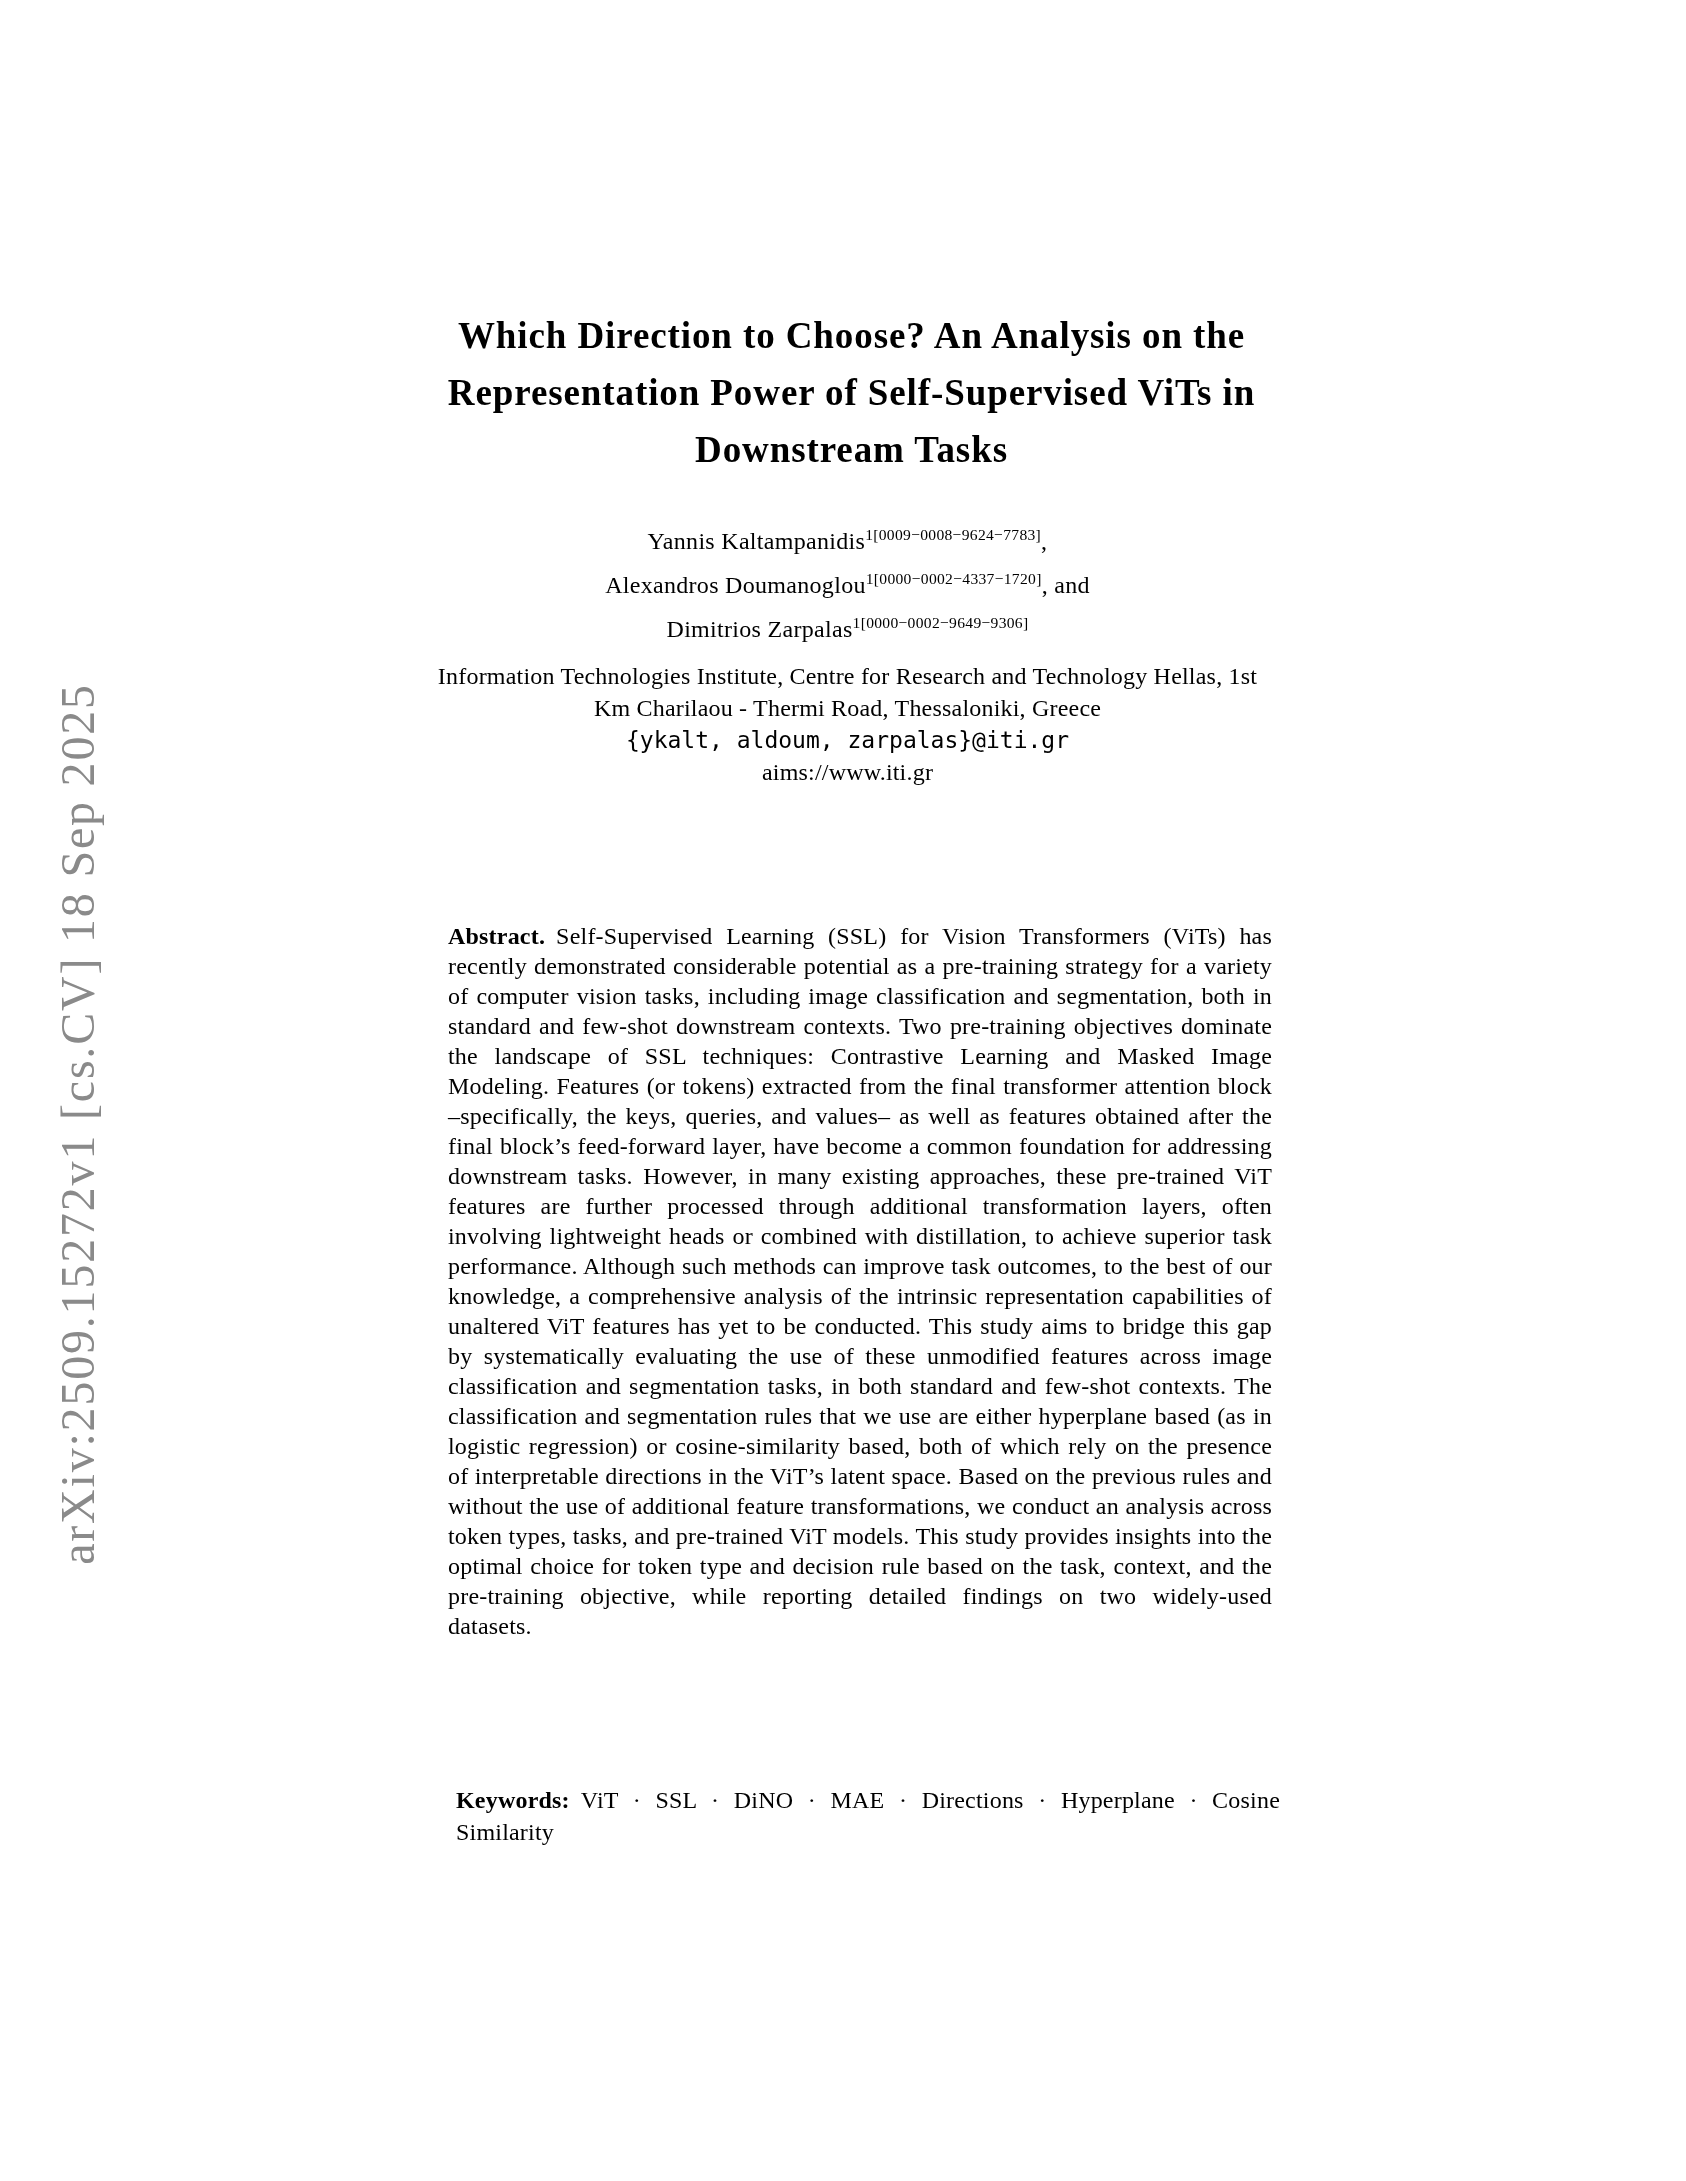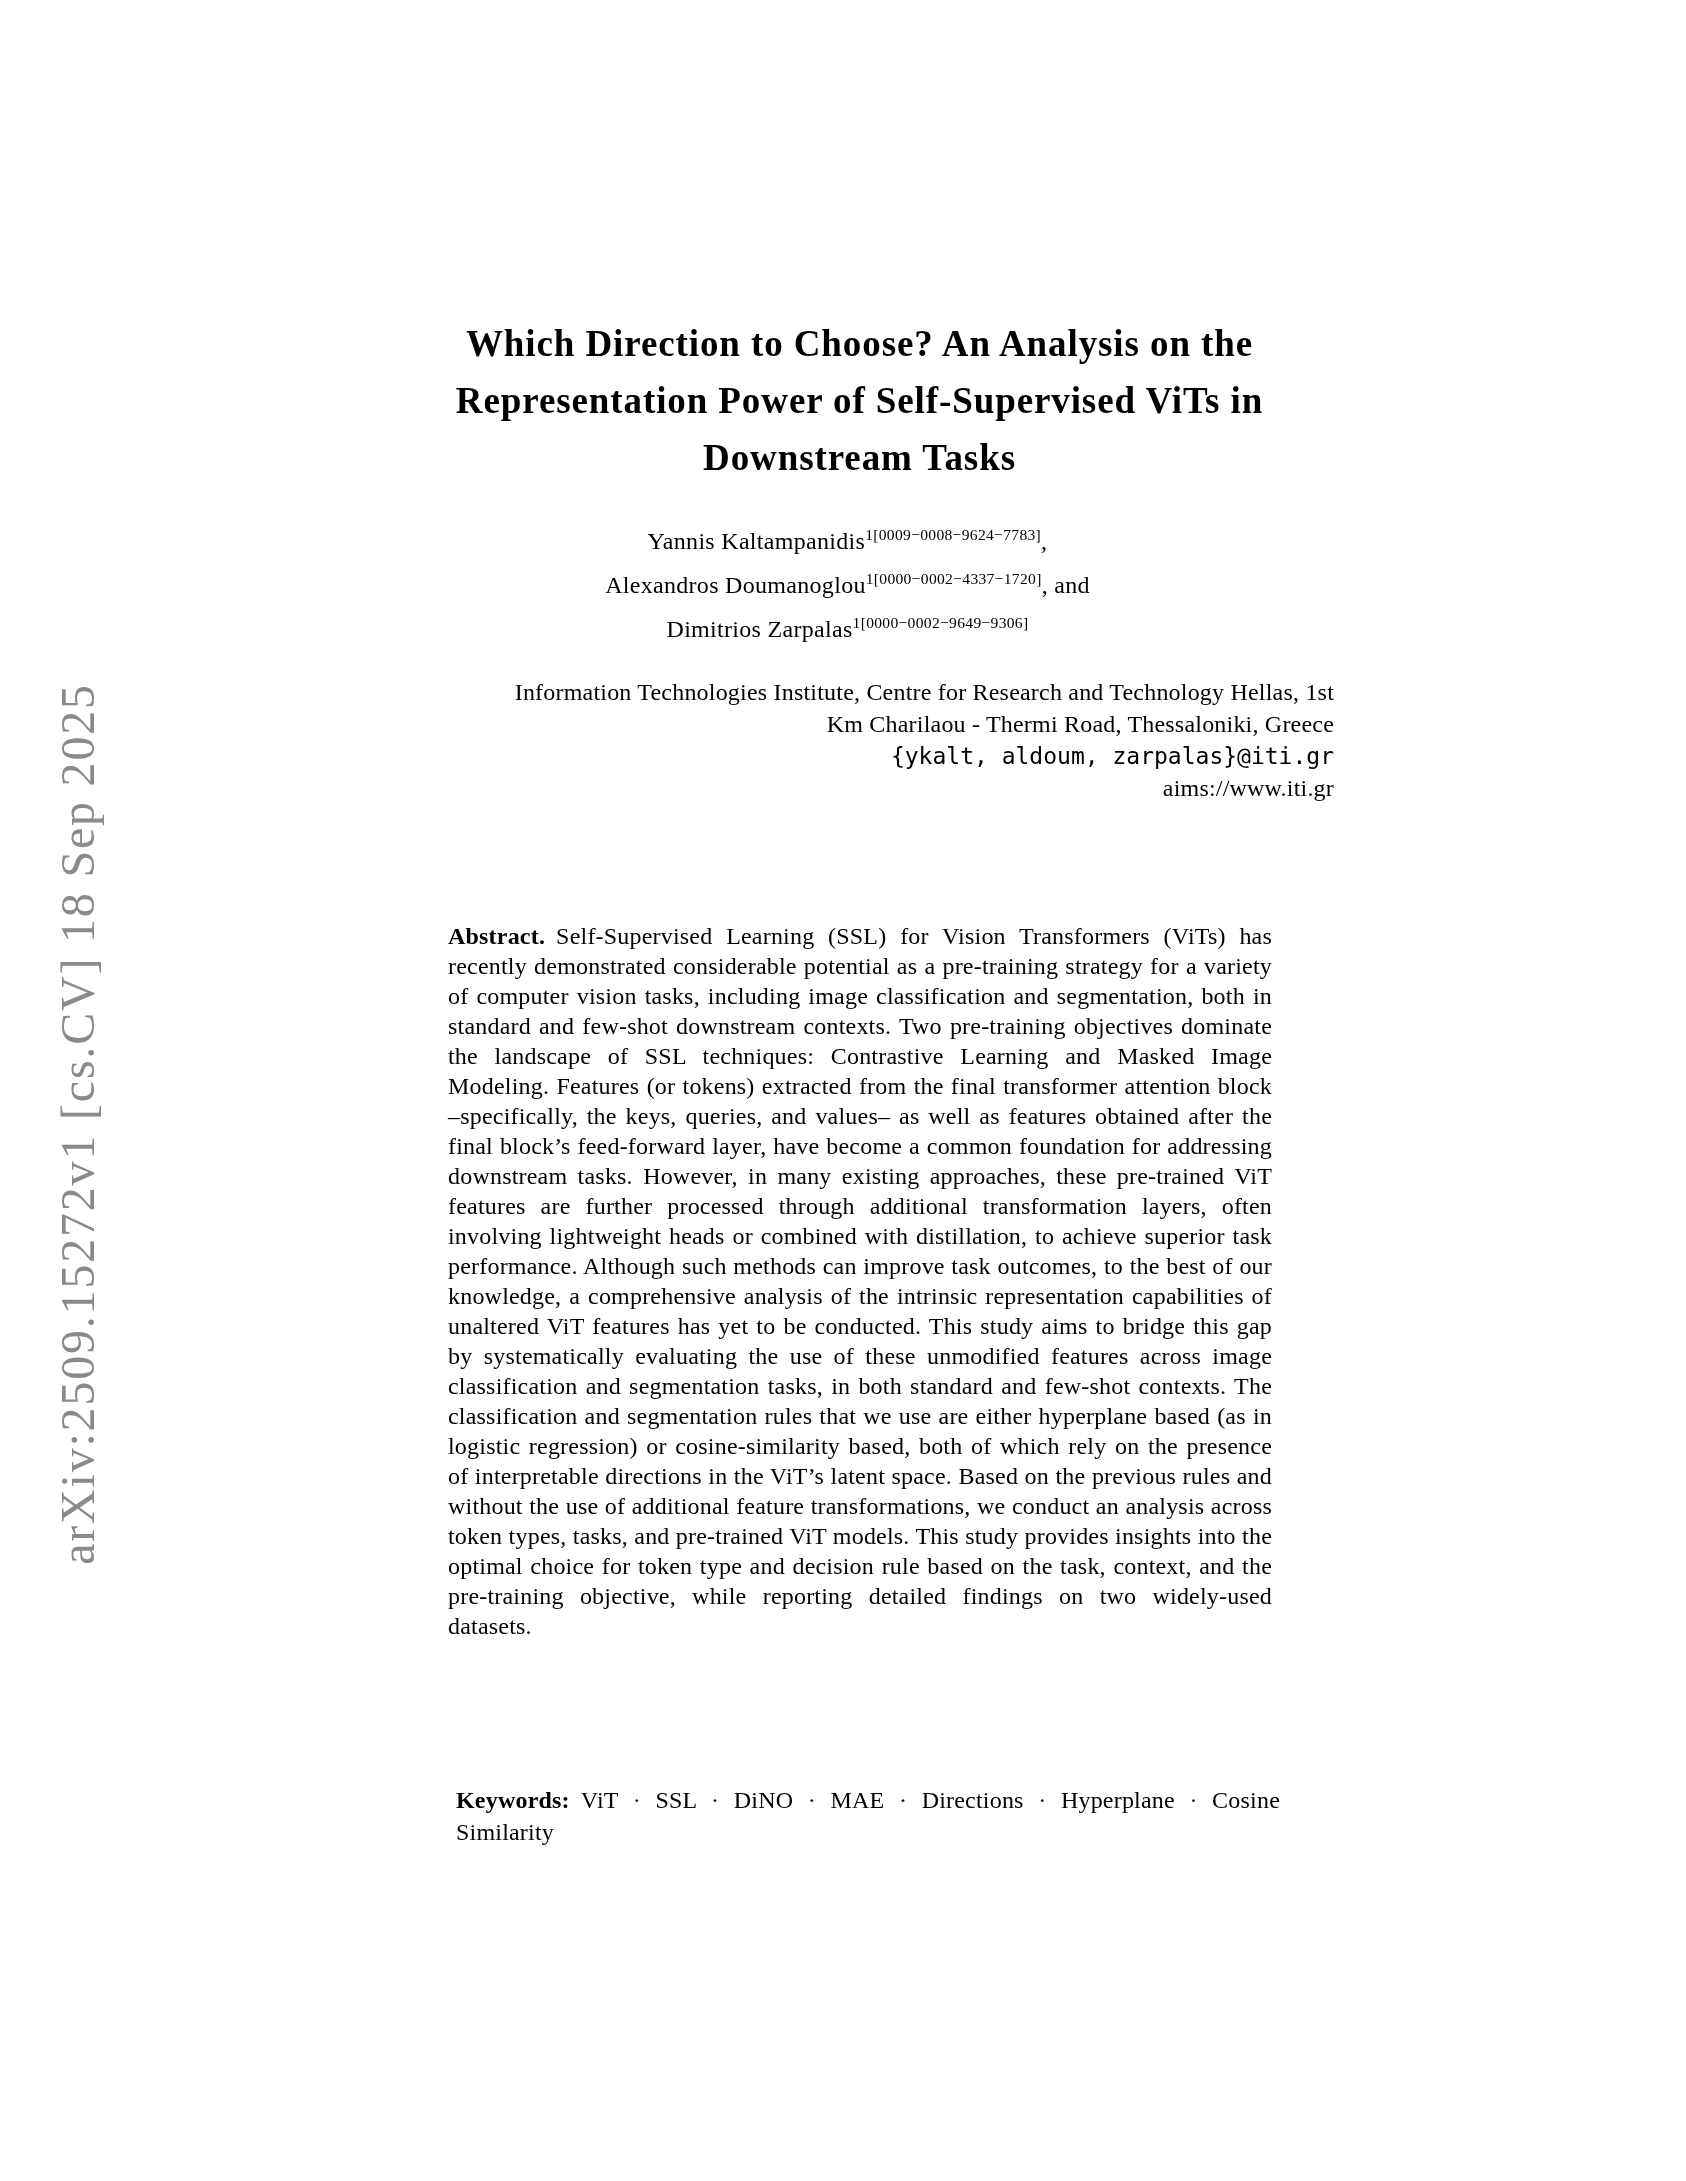--- a/index.html
+++ b/index.html
@@ -23,21 +23,21 @@
     font-size: 48px;
     letter-spacing: 1.8px;
     color: #8a8a8a;
   }
 
   .title {
     position: absolute;
     left: 370px;
     top: 303px;
     width: 955px;
-    margin: 12px;
+    margin: 4px;
     text-align: center;
     font-size: 37px;
     font-weight: bold;
     line-height: 57px;
     letter-spacing: 0.9px;
   }
 
   .authors {
     position: absolute;
     left: 370px;
@@ -50,23 +50,23 @@
   }
   .orcid {
     font-size: 15.6px;
     vertical-align: 9.2px;
     letter-spacing: 0.3px;
   }
 
   .affiliation {
     position: absolute;
     left: 361px;
-    top: 676px;
+    top: 660px;
     width: 973px;
-    text-align: right;
+    text-align: center;
     font-size: 24px;
     line-height: 32px;
     letter-spacing: 0.2px;
   }
   .email {
     font-family: "DejaVu Sans Mono", monospace;
     font-size: 23px;
     letter-spacing: 0px;
   }
 

